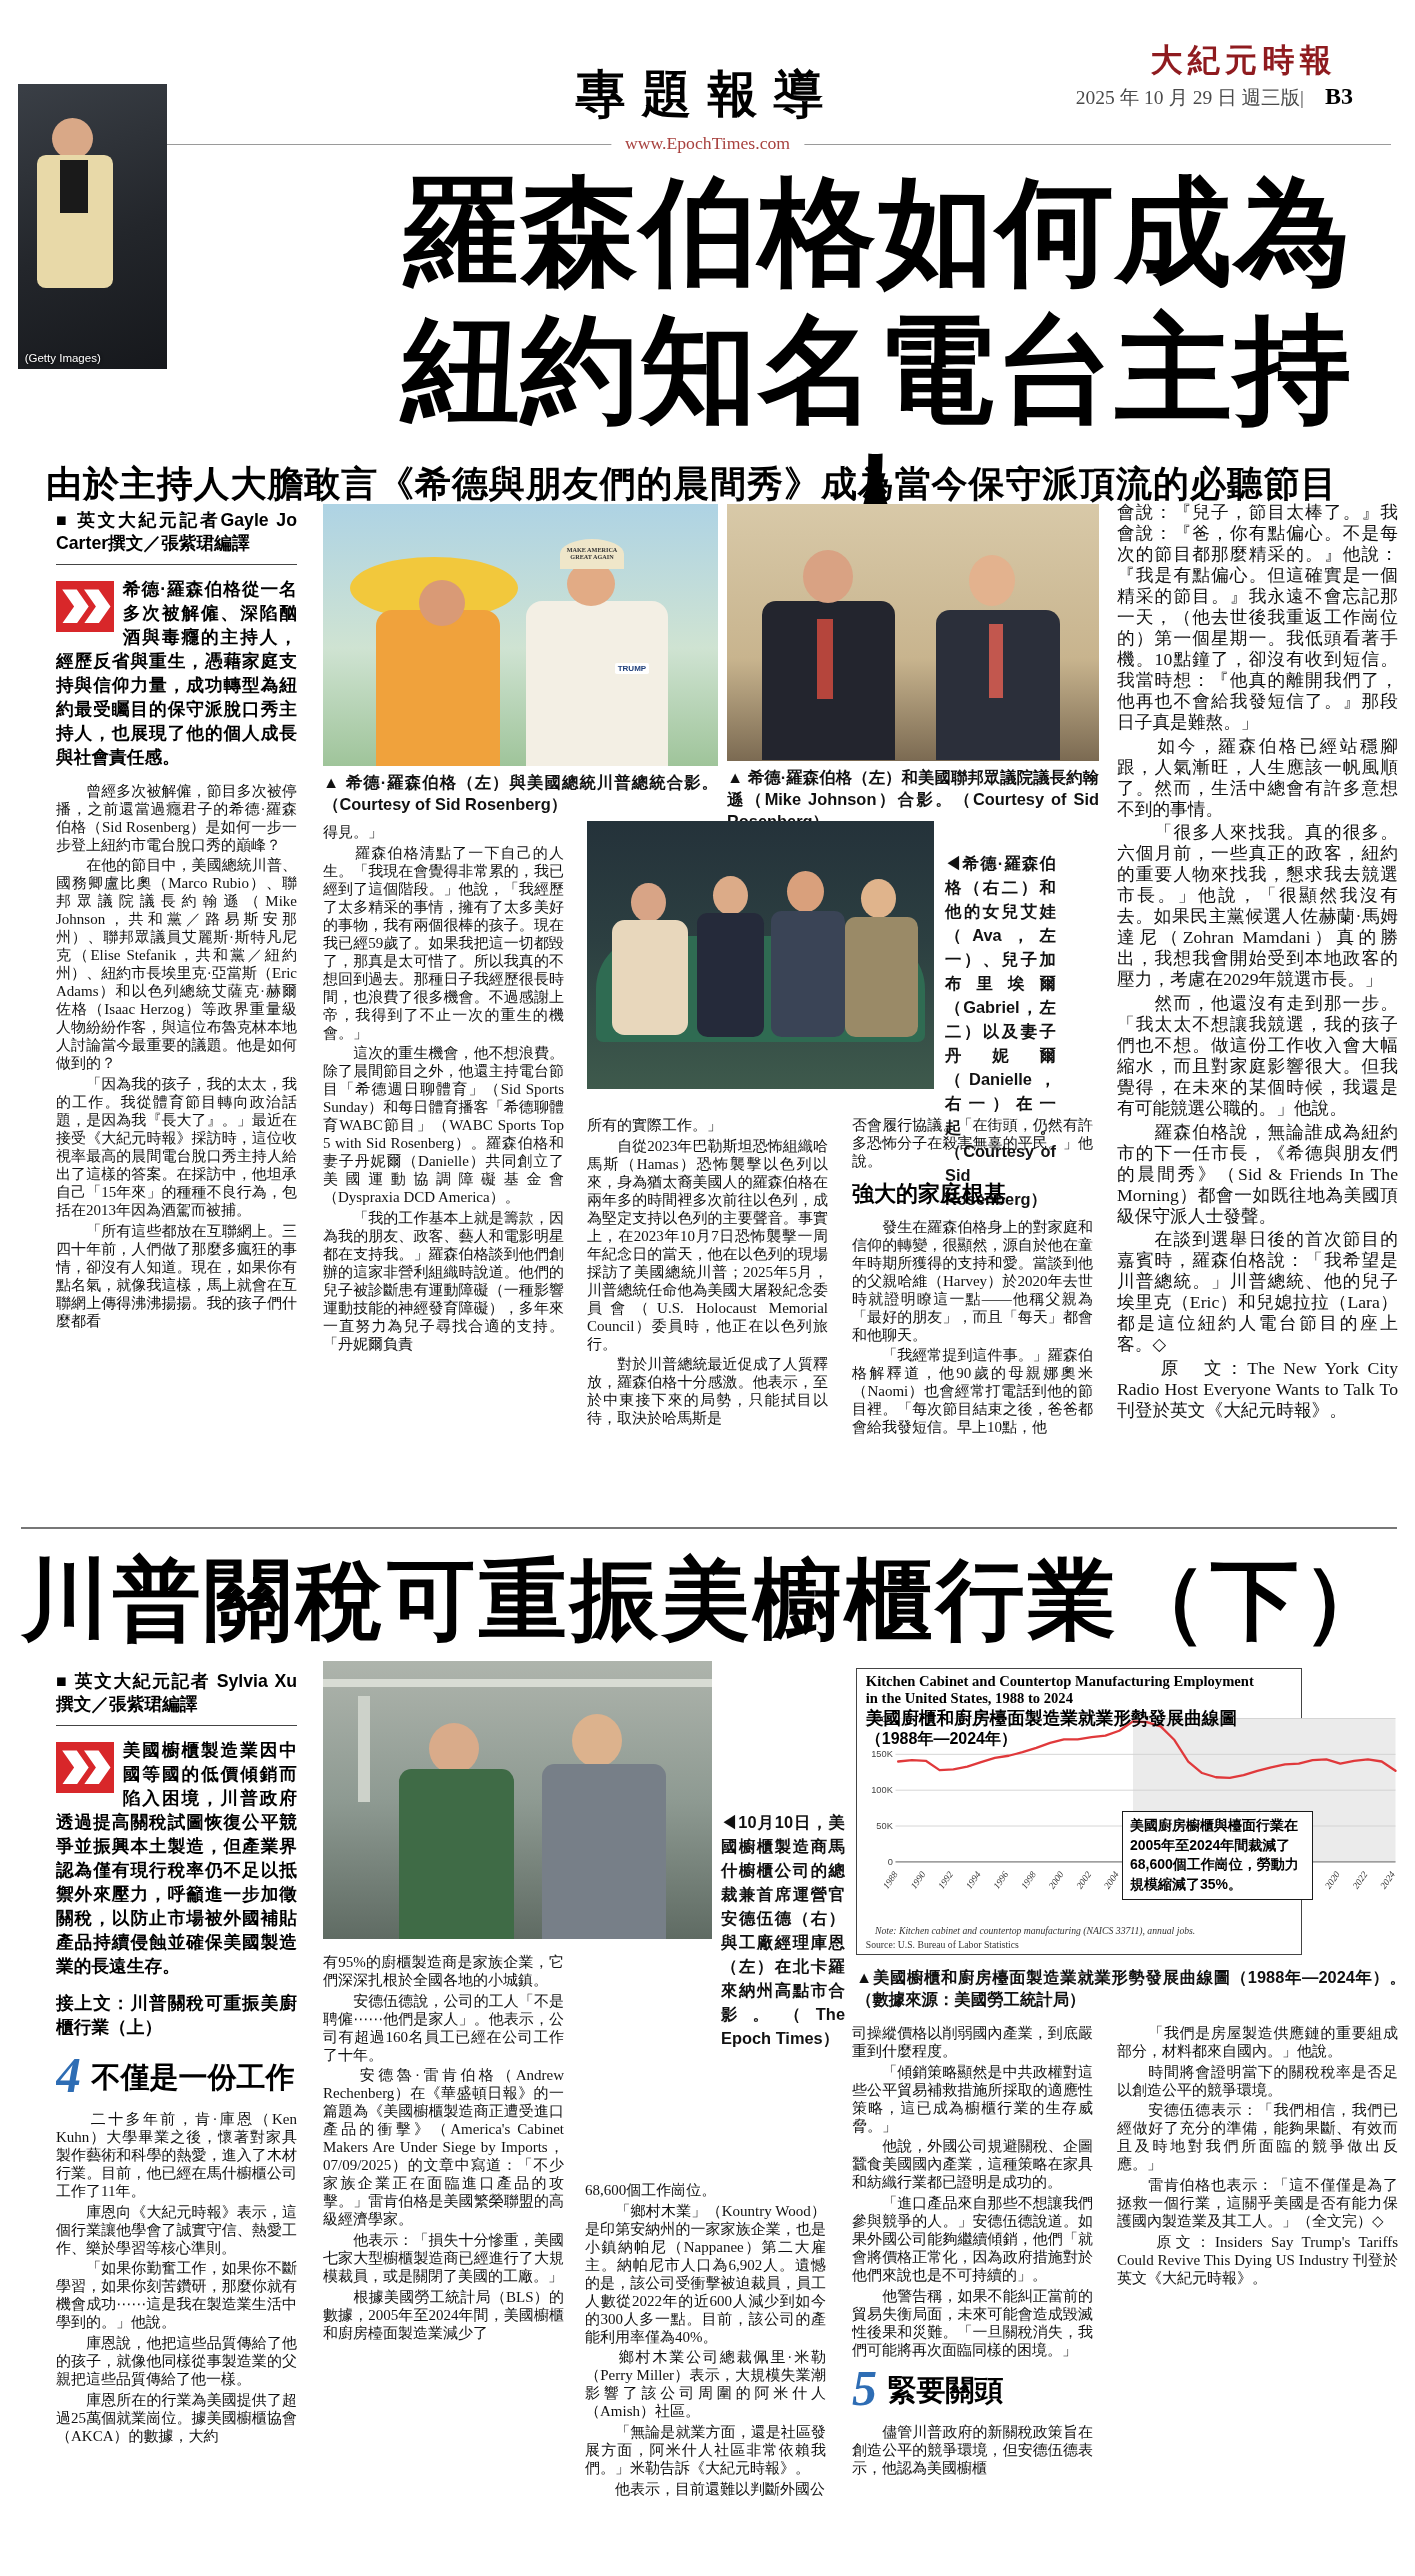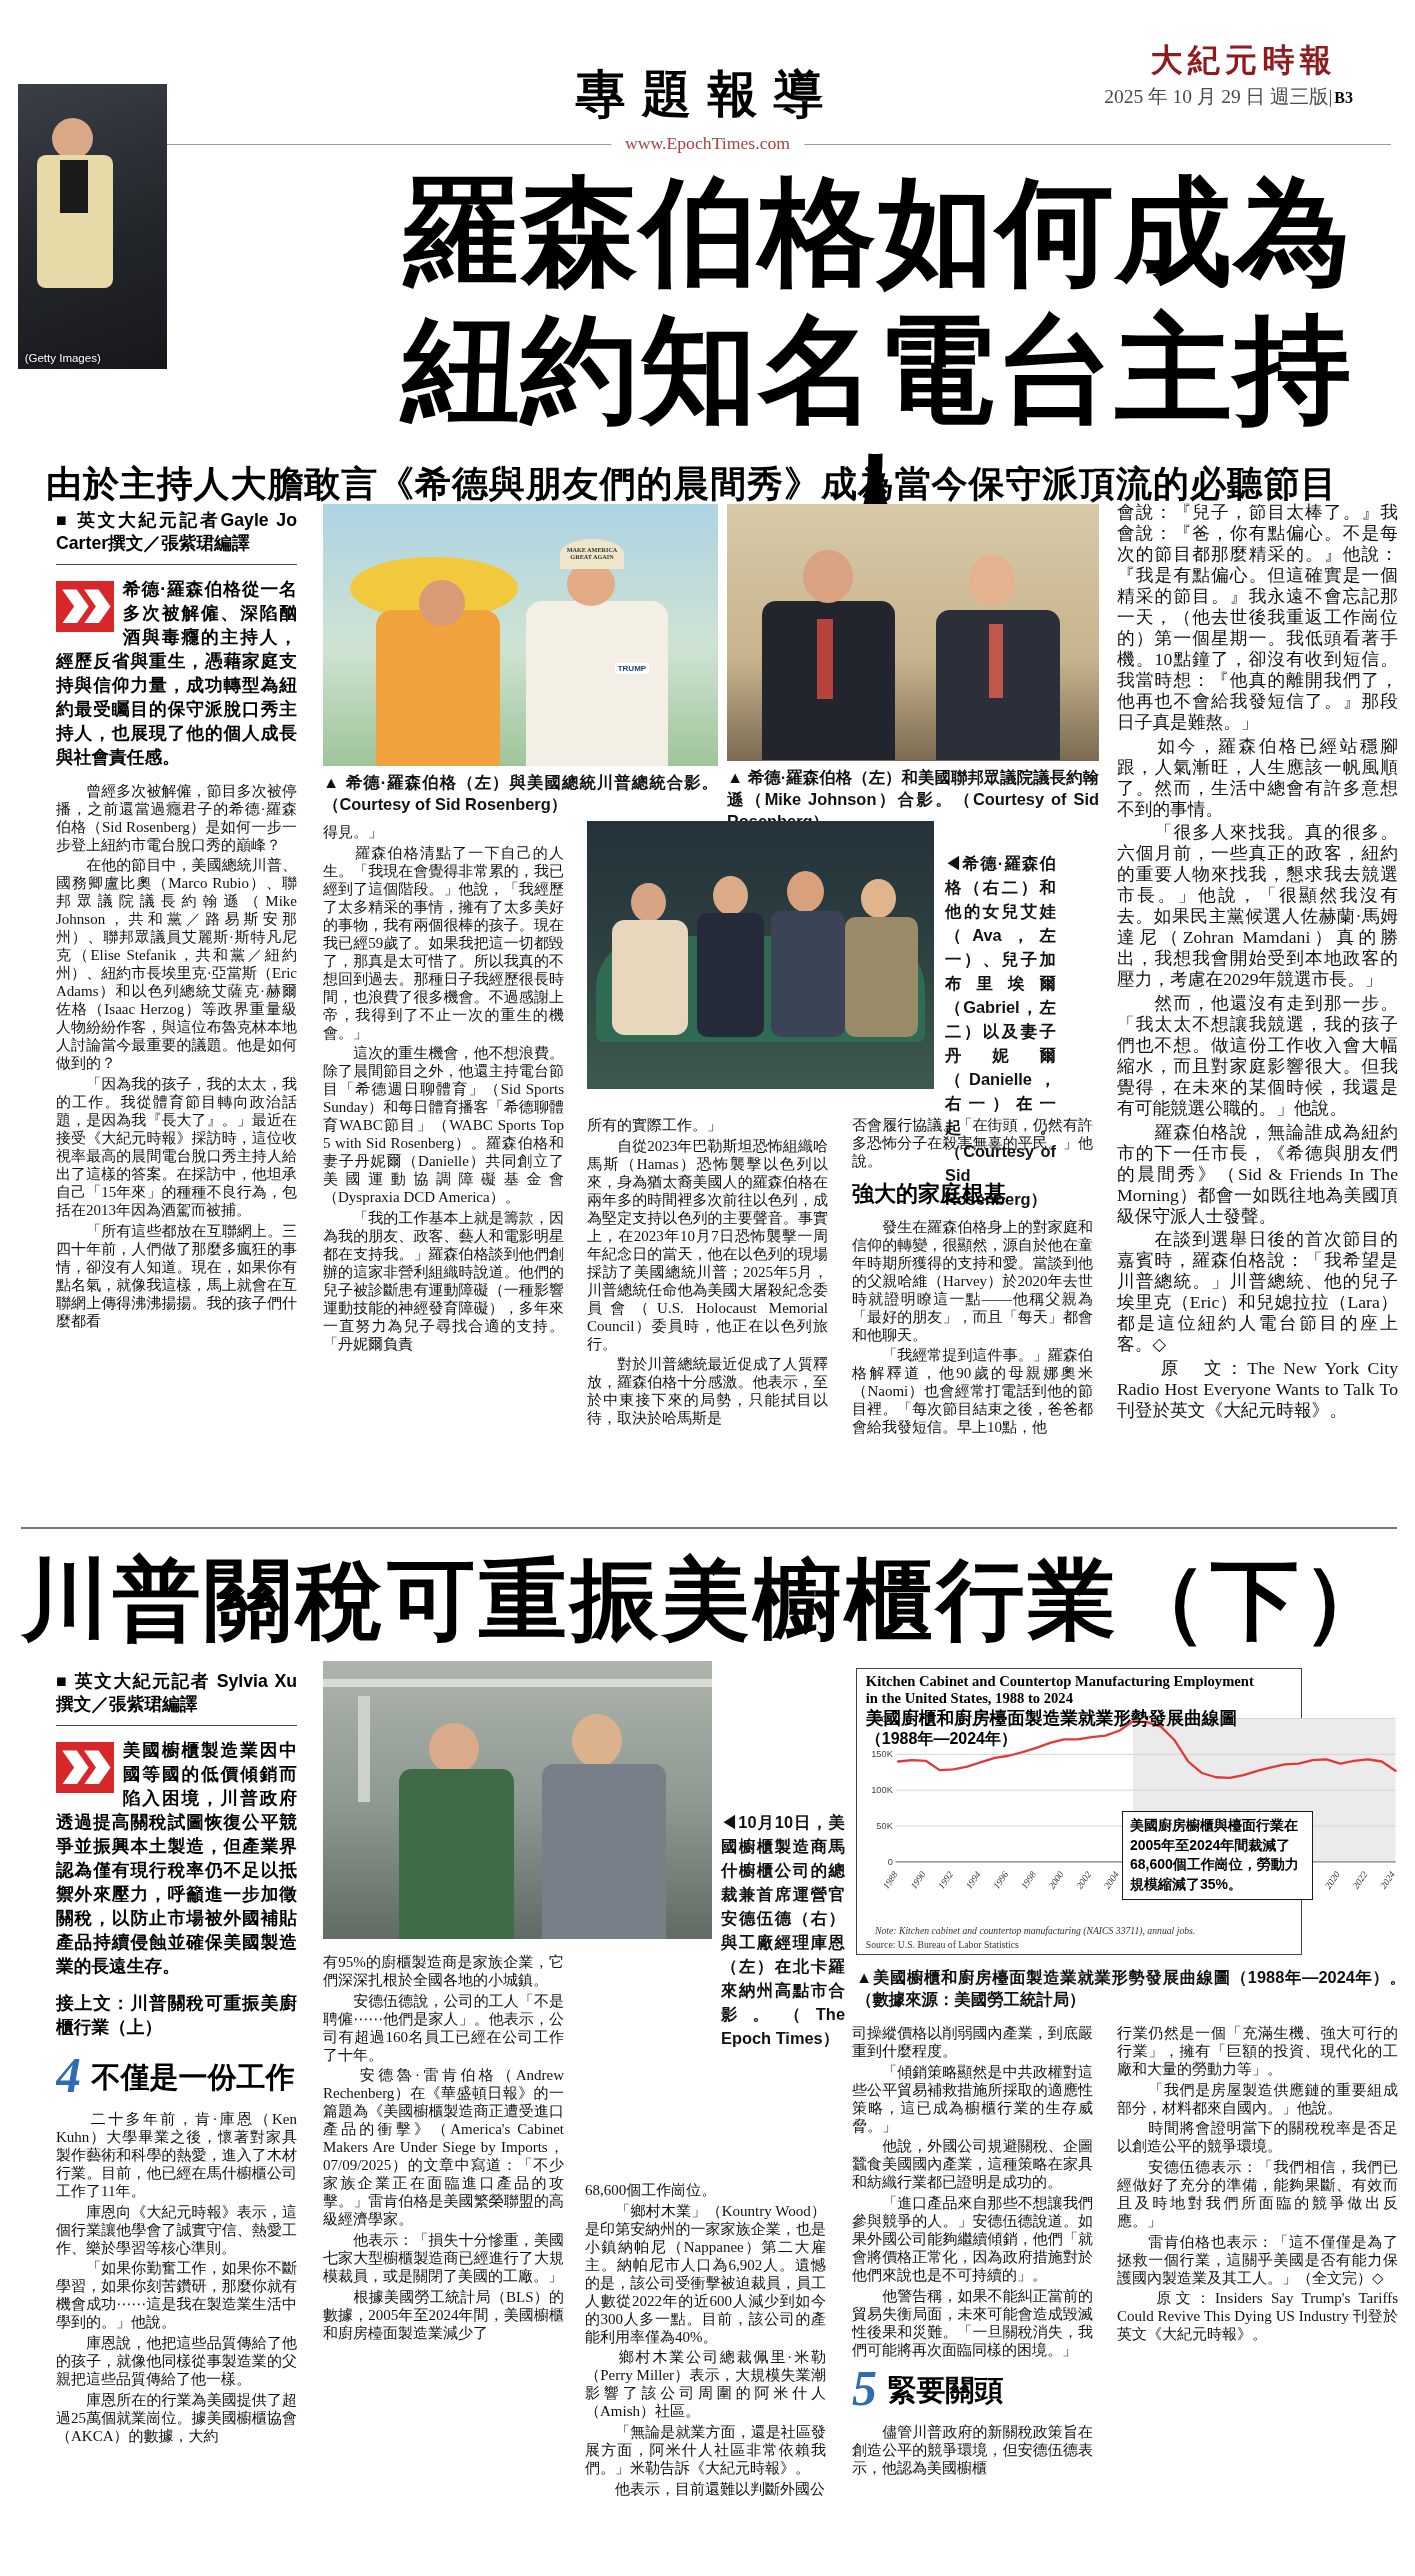--- a/index.html
+++ b/index.html
@@ -5,21 +5,21 @@
   * { margin:0; padding:0; box-sizing:border-box; }
   body { background:#e8e8e8; font-family:"Liberation Serif","DejaVu Serif",serif; }
   .page { position:relative; width:1415px; height:2576px; background:#ffffff; margin:0 auto; overflow:hidden; }
 
   
   .section-title { position:absolute; top:35px; left:0; width:100%; text-align:center;
     font-size:50px; font-weight:bold; letter-spacing:16px; color:#000;margin-top:26px; }
   .masthead { position:absolute; top:39px; right:78px; font-size:32px; font-weight:bold;
     color:#8f1b1f; letter-spacing:5.3px; font-family:"Liberation Serif",serif; }
   .dateline { position:absolute; top:83px; right:62px; font-size:19.5px; color:#4a4a4a; }
-  .dateline b { color:#000; font-size:16px; margin-left:2px; }
+  .dateline b { color:#000; font-size:24px; margin-left:21px; }
   .header-rule { position:absolute; top:144px; left:25px; width:1366px; border-top:1.8px solid #9a9a9a; }
   .epoch-url { position:absolute; top:133px; left:50%; transform:translateX(-50%);
     background:#fff; padding:0 14px; color:#a8423f; font-size:17.7px; }
 
   
   .photo { position:absolute; overflow:hidden; background:#c9c2b4; }
   .credit { position:absolute; left:7px; bottom:5.3px; color:#fff; font-size:11.5px;
     font-family:"Liberation Sans",sans-serif; text-shadow:0 0 3.5px #000; }
   .blob { position:absolute; border-radius:50%; }
 
@@ -292,21 +292,20 @@
     <div class="sec-head">
       <span class="sec-num">5</span>
       <span class="sec-title">緊要關頭</span>
     </div>
     <div>
         <p>　　儘管川普政府的新關稅政策旨在創造公平的競爭環境，但安德伍德表示，他認為美國櫥櫃</p>
       </div>
   </div>
 
   <div class="col" style="left:1117px;top:2024px;width:281px;height:547px;">
-      <p>行業仍然是一個「充滿生機、強大可行的行業」，擁有「巨額的投資、現代化的工廠和大量的勞動力等」。</p>
       <p>　　「我們是房屋製造供應鏈的重要組成部分，材料都來自國內。」他說。</p>
       <p>　　時間將會證明當下的關稅稅率是否足以創造公平的競爭環境。</p>
       <p>　　安德伍德表示：「我們相信，我們已經做好了充分的準備，能夠果斷、有效而且及時地對我們所面臨的競爭做出反應。」</p>
       <p>　　雷肯伯格也表示：「這不僅僅是為了拯救一個行業，這關乎美國是否有能力保護國內製造業及其工人。」（全文完）◇</p>
       <p>　　原文：Insiders Say Trump's Tariffs Could Revive This Dying US Industry 刊登於英文《大紀元時報》。</p>
     </div>
 
 </div>
 
 

